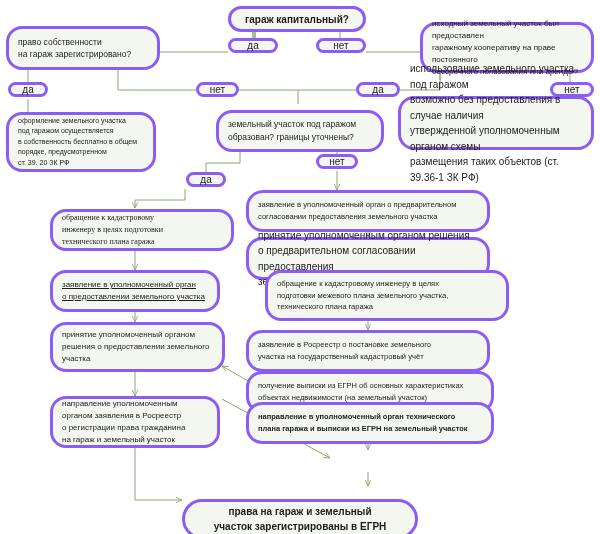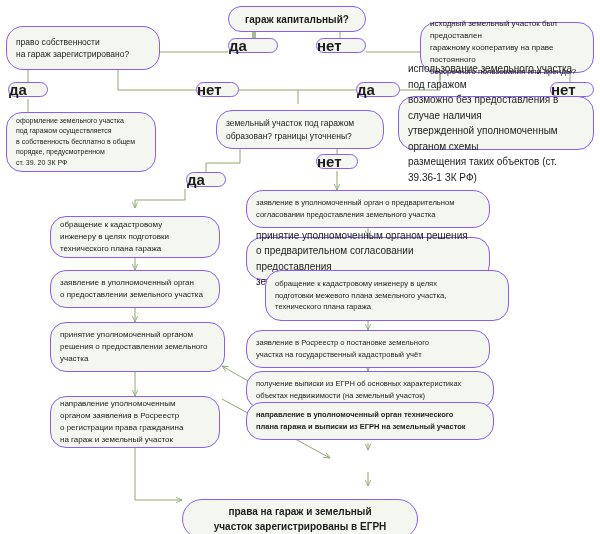--- a/index.html
+++ b/index.html
@@ -18,21 +18,21 @@
     position: absolute;
     left: 0;
     top: 0;
     width: 600px;
     height: 534px;
   }
   .node {
     position: absolute;
     box-sizing: border-box;
     background: #f4f7ef;
-    border: 1px solid #8b5cf6;
+    border: 3px solid #8b5cf6;
     border-radius: 14px;
     color: #1c1c1c;
     display: flex;
     align-items: center;
     z-index: 2;
   }
   .node .txt {
     display: block;
     width: 100%;
     white-space: pre-line;
@@ -42,23 +42,23 @@
     border-radius: 20px;
     justify-content: center;
     text-align: center;
     font-weight: bold;
     padding: 4px 10px;
   }
   
   .label-pill {
     border-radius: 14px;
     justify-content: center;
-    text-align: left;
-    font-weight: bold;
-    font-size: 15px;
+    text-align: center;
+    font-weight: normal;
+    font-size: 10px;
     padding: 0;
   }
   
   .proc {
     justify-content: center;
     text-align: left;
     padding: 18px 9px;
     border-radius: 16px;
   }
   .lines {
@@ -145,21 +145,21 @@
     <span class="txt">гараж капитальный?</span>
   </div>
 
   <div class="node label-pill" style="left:228px; top:38px; width:50px; height:15px;">
     <span class="txt">да</span>
   </div>
   <div class="node label-pill" style="left:316px; top:38px; width:50px; height:15px;">
     <span class="txt">нет</span>
   </div>
 
-  <div class="node proc" style="left:6px; top:26px; width:154px; height:44px; font-size:8.5px; line-height:1.45;border-radius:17px;">
+  <div class="node proc" style="left:6px; top:26px; width:154px; height:44px; font-size:8.5px; line-height:1.45;">
     <span class="txt">право собственности
 на гараж зарегистрировано?</span>
   </div>
 
   <div class="node proc" style="left:420px; top:22px; width:174px; height:51px; font-size:8px; line-height:1.5;">
     <span class="txt">исходный земельный участок был предоставлен
 гаражному кооперативу на праве постоянного
 бессрочного пользования или аренды?</span>
   </div>
 
@@ -197,26 +197,26 @@
   </div>
 
   <div class="node label-pill" style="left:316px; top:154px; width:42px; height:15px;">
     <span class="txt">нет</span>
   </div>
 
   <div class="node label-pill" style="left:186px; top:172px; width:40px; height:15px;">
     <span class="txt">да</span>
   </div>
 
-  <div class="node proc" style="left:50px; top:216px; width:170px; height:42px; font-size:8px; line-height:1.5;">
+  <div class="node proc" style="left:50px; top:209px; width:184px; height:42px; font-size:8px; line-height:1.5;font-family:Liberation Serif, serif;">
     <span class="txt">обращение к кадастровому
 инженеру в целях подготовки
 технического плана гаража</span>
   </div>
-  <div class="node proc" style="left:50px; top:270px; width:170px; height:35px; font-size:8px; line-height:1.5;">
+  <div class="node proc" style="left:50px; top:270px; width:170px; height:35px; font-size:8px; line-height:1.5;text-decoration:underline;">
     <span class="txt">заявление в уполномоченный орган
 о предоставлении земельного участка</span>
   </div>
   <div class="node proc" style="left:50px; top:322px; width:175px; height:50px; font-size:8px; line-height:1.5;">
     <span class="txt">принятие уполномоченный органом
 решения о предоставлении земельного
 участка</span>
   </div>
   <div class="node proc" style="left:50px; top:396px; width:170px; height:52px; font-size:8px; line-height:1.5;">
     <span class="txt">направление уполномоченным

